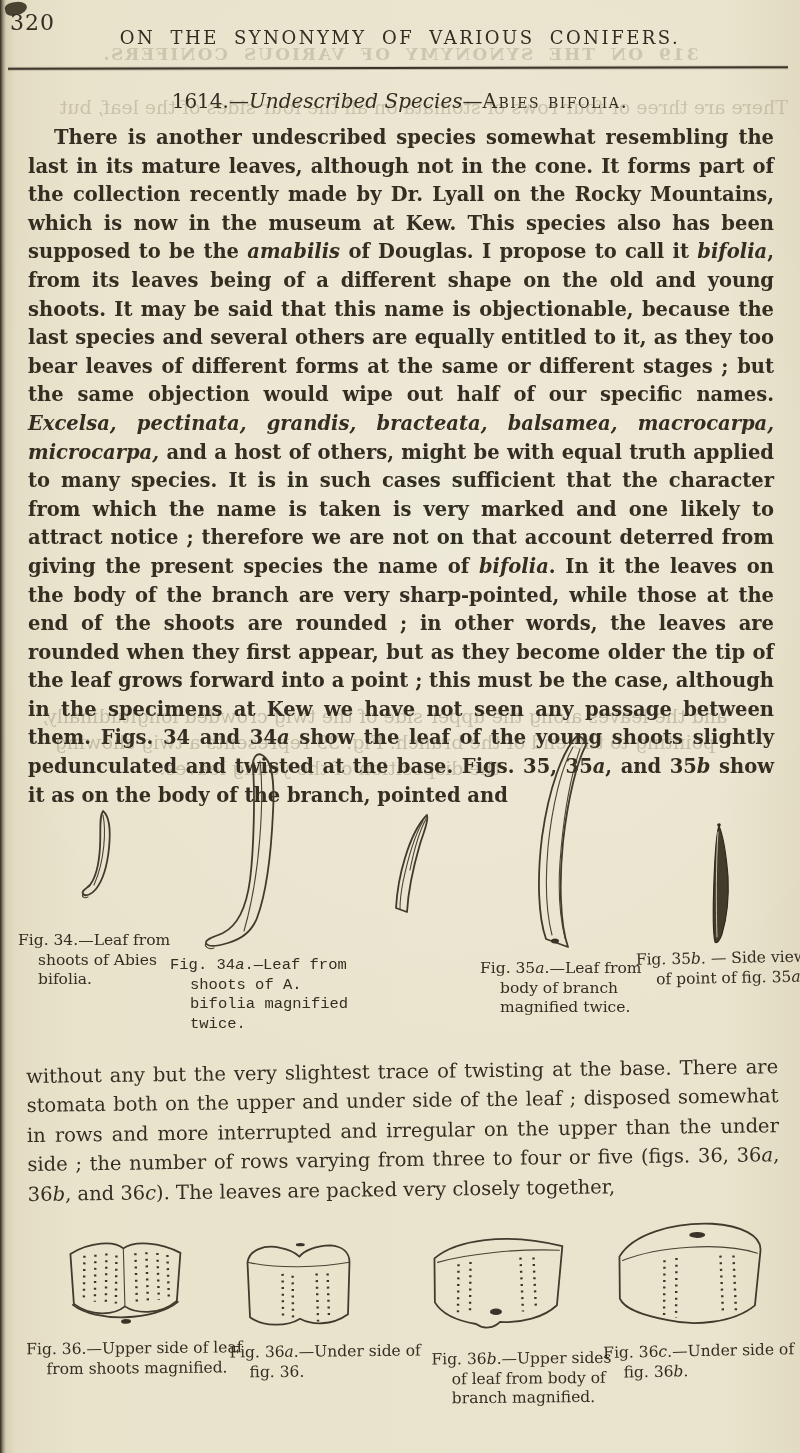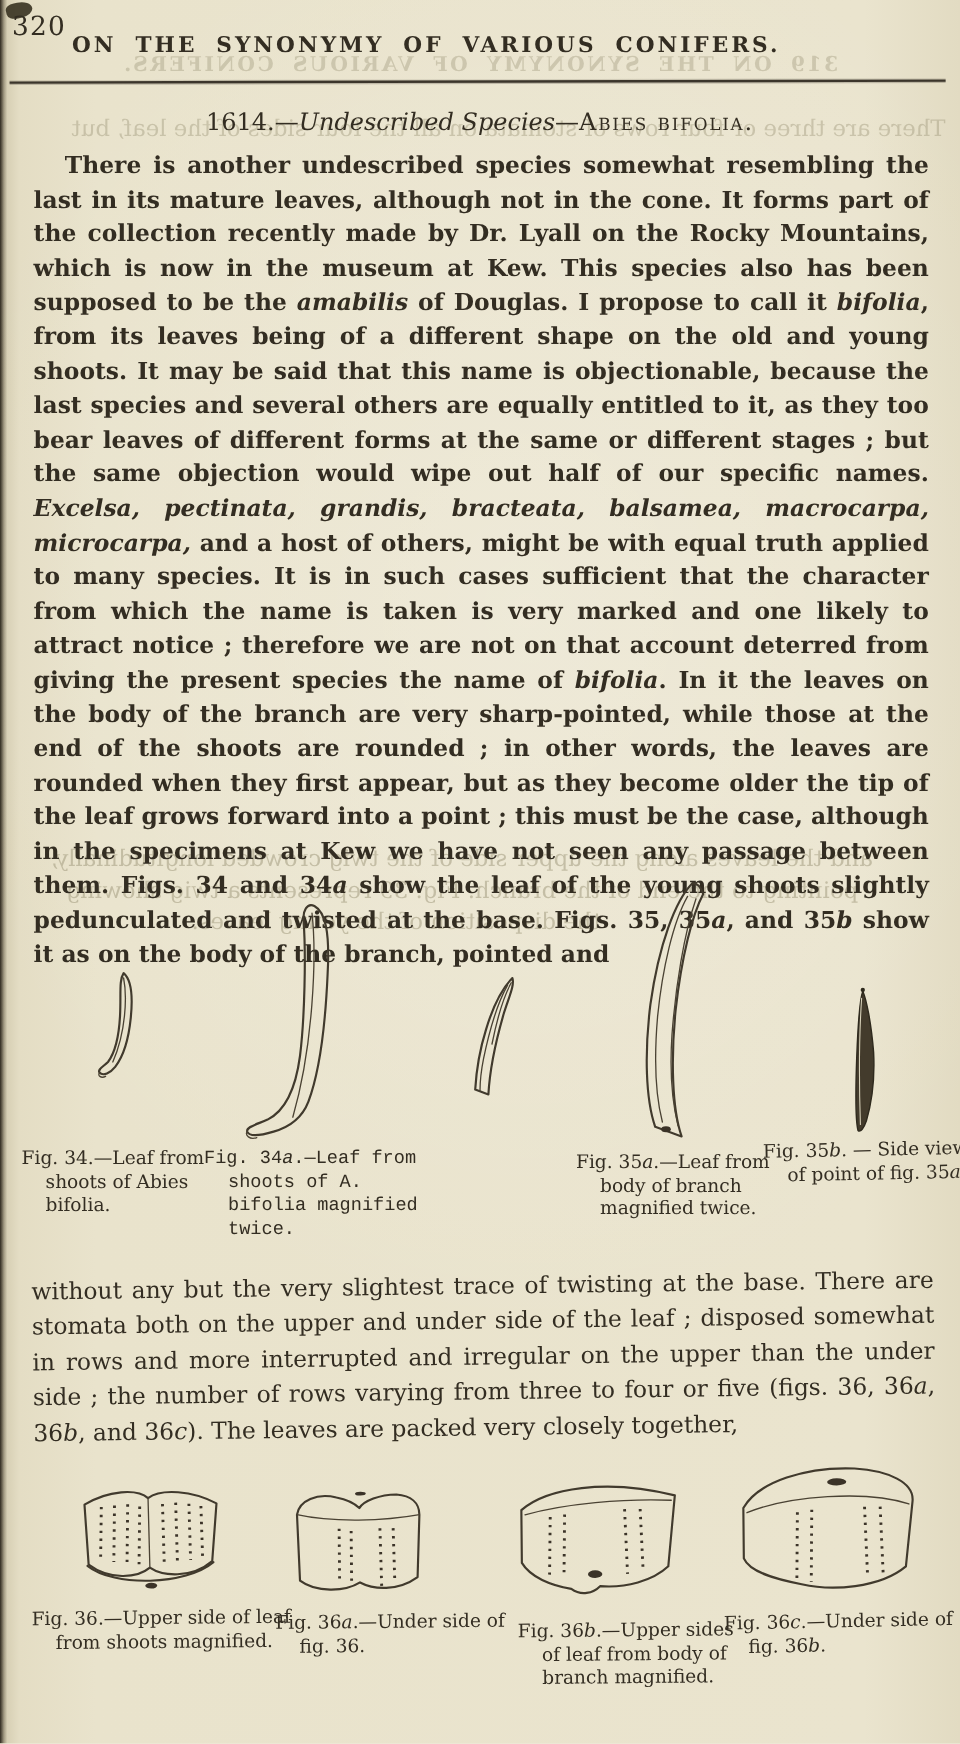--- a/index.html
+++ b/index.html
@@ -10,38 +10,38 @@
     background-image:
       radial-gradient(ellipse 90% 60% at 55% 35%, rgba(255,255,255,0.22), rgba(255,255,255,0) 70%),
       linear-gradient(90deg, #cfc7ab 0%, #e4ddc4 2%, #e9e3cc 10%, #eae4ce 90%, #e2dbc2 100%),
       linear-gradient(180deg, #e3dcc3 0%, #e9e3cc 6%, #e9e3cc 94%, #e4ddc5 100%);
   }
   .gutter{position:absolute; left:0; top:0; width:6px; height:100%;
     background:linear-gradient(90deg, rgba(30,25,16,0.9), rgba(70,62,45,0.35) 55%, rgba(70,62,45,0) 100%);}
   .corner-blot{position:absolute; left:5px; top:2px; width:22px; height:13px;
     background:#2e2818; border-radius:40% 60% 55% 45%; transform:rotate(-12deg); opacity:.85;}
   .pagenum{position:absolute; left:10px; top:10px; font-size:22px; letter-spacing:1px;}
-  .running-header{position:absolute; left:60px; right:60px; top:27px; text-align:left;
-    font-size:18px; font-weight:bold; letter-spacing:2.5px; word-spacing:7px;}
+  .running-header{position:absolute; left:60px; right:60px; top:27px; text-align:center;
+    font-size:18px; font-weight:normal; letter-spacing:2.5px; word-spacing:7px;}
   .rule{position:absolute; left:8px; top:67px; width:780px; height:2px; background:#3b352b;
     box-shadow:0 1px 0 rgba(59,53,43,.25), 0 -1px 0 rgba(59,53,43,.15); transform:rotate(-0.12deg);}
   .heading{position:absolute; left:0; right:0; top:89px; text-align:center; font-size:20px;}
   .it{font-style:italic;}
   .sc{font-variant:small-caps; letter-spacing:1.5px;margin-top:26px;}
   .para{position:absolute; text-align:justify; }
   .para1{left:28px; top:124px; width:746px; font-size:19.5px; line-height:28.6px; text-indent:26px;font-weight:bold;}
   .para2{left:26px; top:1062px; width:752px; font-size:19.5px; line-height:29.4px;
     transform:rotate(-0.75deg); transform-origin:0 0;}
   .fig{position:absolute;}
   .fig svg{display:block;}
   .stroke{fill:none; stroke:#413a2d; stroke-width:1.8; stroke-linecap:round; stroke-linejoin:round;}
   .thin{fill:none; stroke:#4a4233; stroke-width:1.1; stroke-linecap:round;}
   .dots{fill:none; stroke:#3b3328; stroke-width:2.4; stroke-dasharray:2 4.6; stroke-linecap:butt;}
   .cap{position:absolute; font-size:15.5px; line-height:19.5px; padding-left:20px; text-indent:-20px;}
-  .cap-34 {left:18px;  top:956px; width:150px;}
+  .cap-34 {left:18px;  top:931px; width:150px;}
   .cap-34a{left:170px; top:956px; width:160px;font-family:Liberation Mono, monospace;}
   .cap-35 {left:332px; top:958px; width:146px;}
   .cap-35a{left:480px; top:959px; width:154px;}
   .cap-35b{left:636px; top:949px; width:162px; transform:rotate(-1.1deg);}
   .bottom{position:absolute; left:0; top:1212px; width:800px; height:241px;
     transform:rotate(-0.55deg); transform-origin:60px 0;}
   .cap-36 {left:25px;  top:128px; width:202px;}
   .cap-36a{left:228px; top:133px; width:176px;}
   .cap-36b{left:430px; top:142px; width:178px;}
   .cap-36c{left:602px; top:136px; width:198px; transform:rotate(-0.6deg);}

